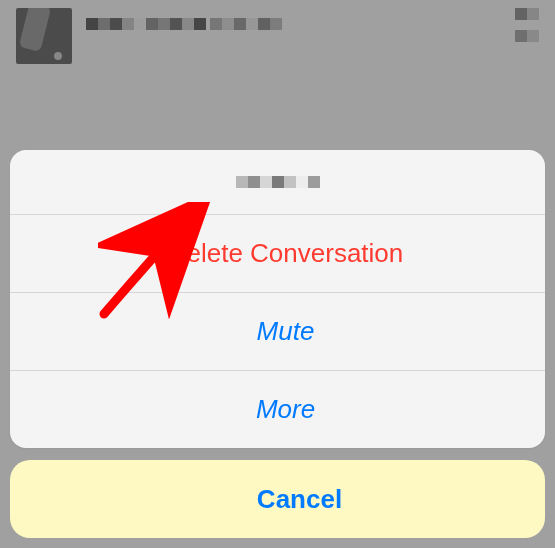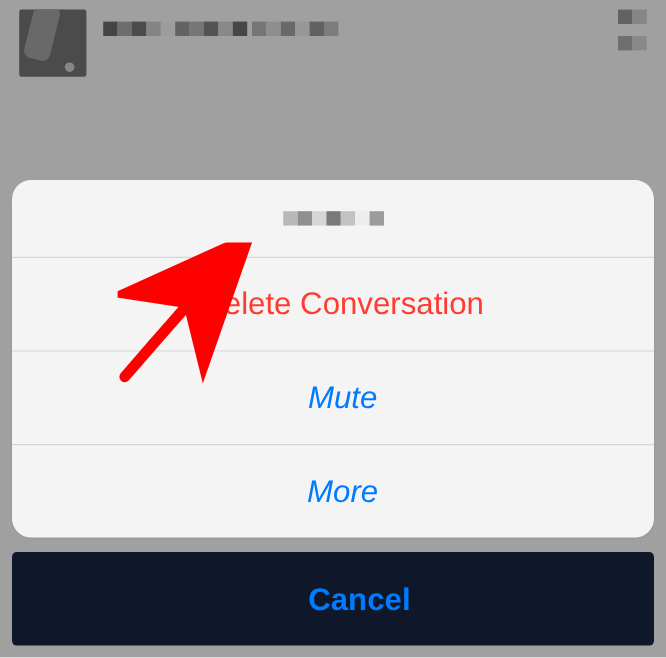--- a/index.html
+++ b/index.html
@@ -79,22 +79,22 @@
       border-top: 1px solid rgba(0,0,0,0.12);
       cursor: pointer;
       font-weight: 400;
       padding-left: 16px;
     }
     .sheet-btn.destructive { color: #ff3b30; }
     .sheet-btn.default { color: #007aff; font-style: italic; }
 
     .cancel-group {
       margin-top: 12px;
-      background: #0f172a;
-      border-radius: 4px;
+      background: #fef9c3;
+      border-radius: 20px;
       overflow: hidden;
       padding-left: 44px;
     }
     .cancel-btn {
       height: 78px;
       display: flex; align-items: center; justify-content: center;
       font-size: 26px;
       font-weight: 600;
       color: #007aff;
       cursor: pointer;

